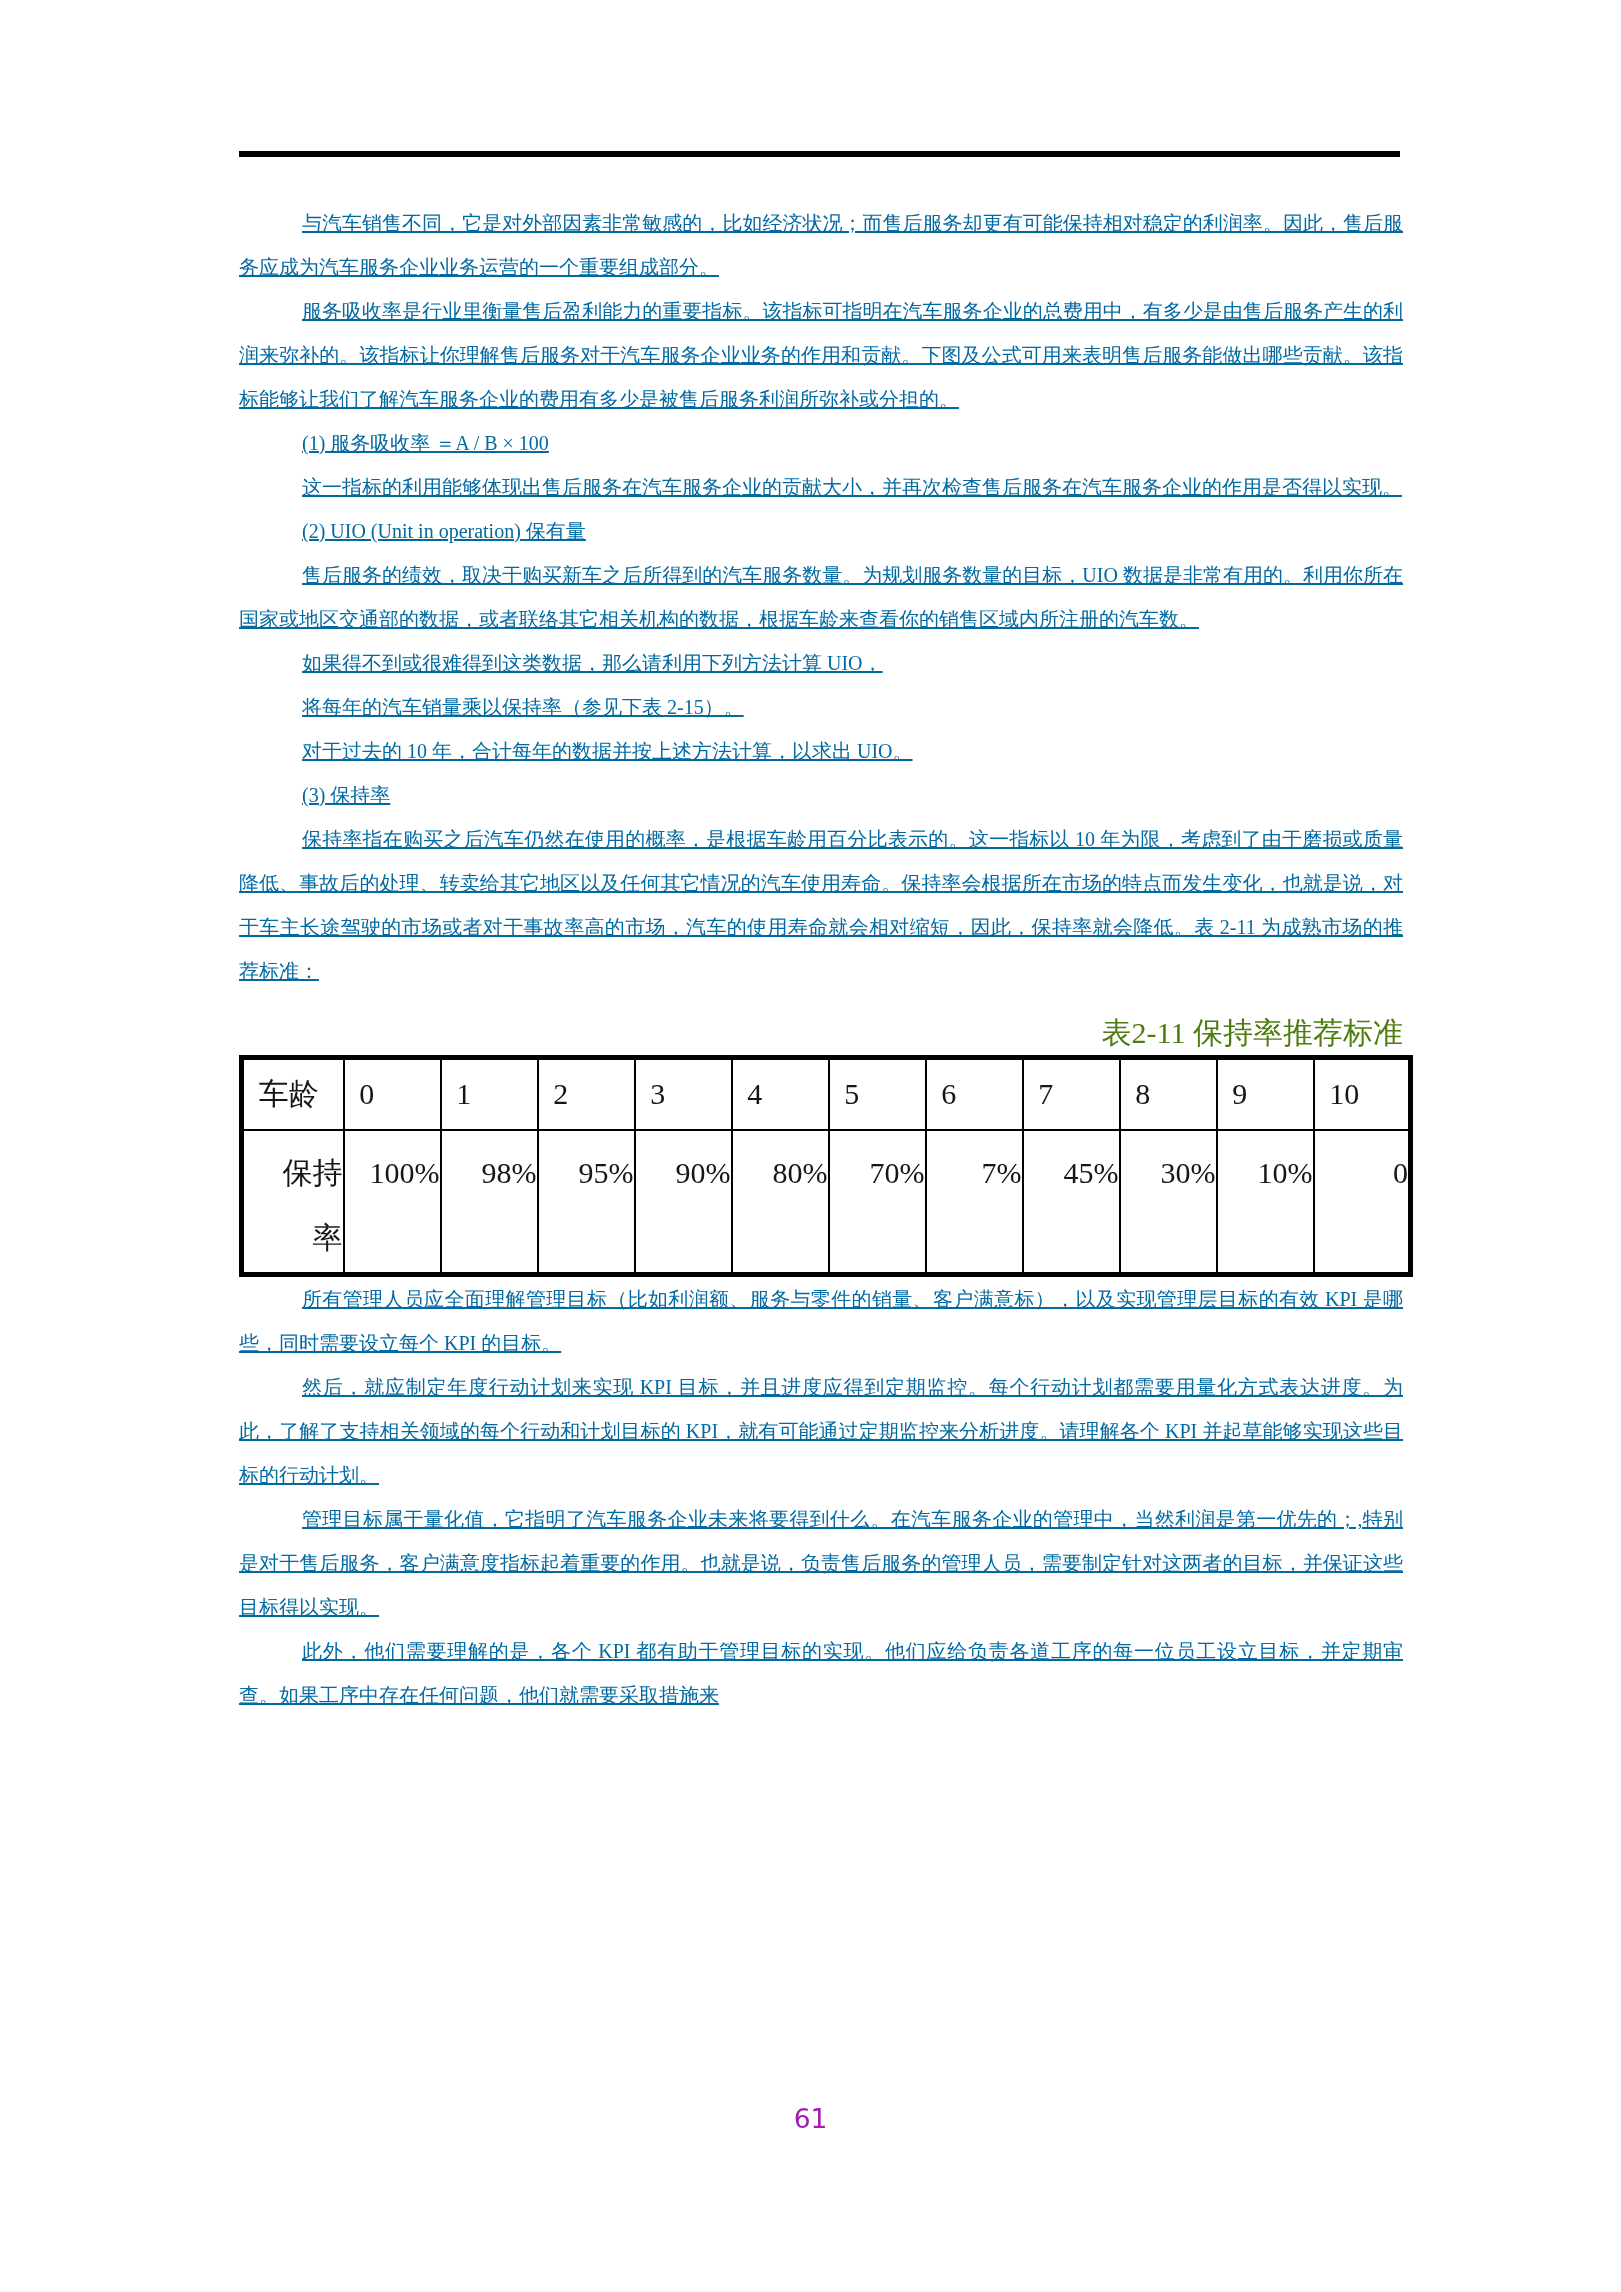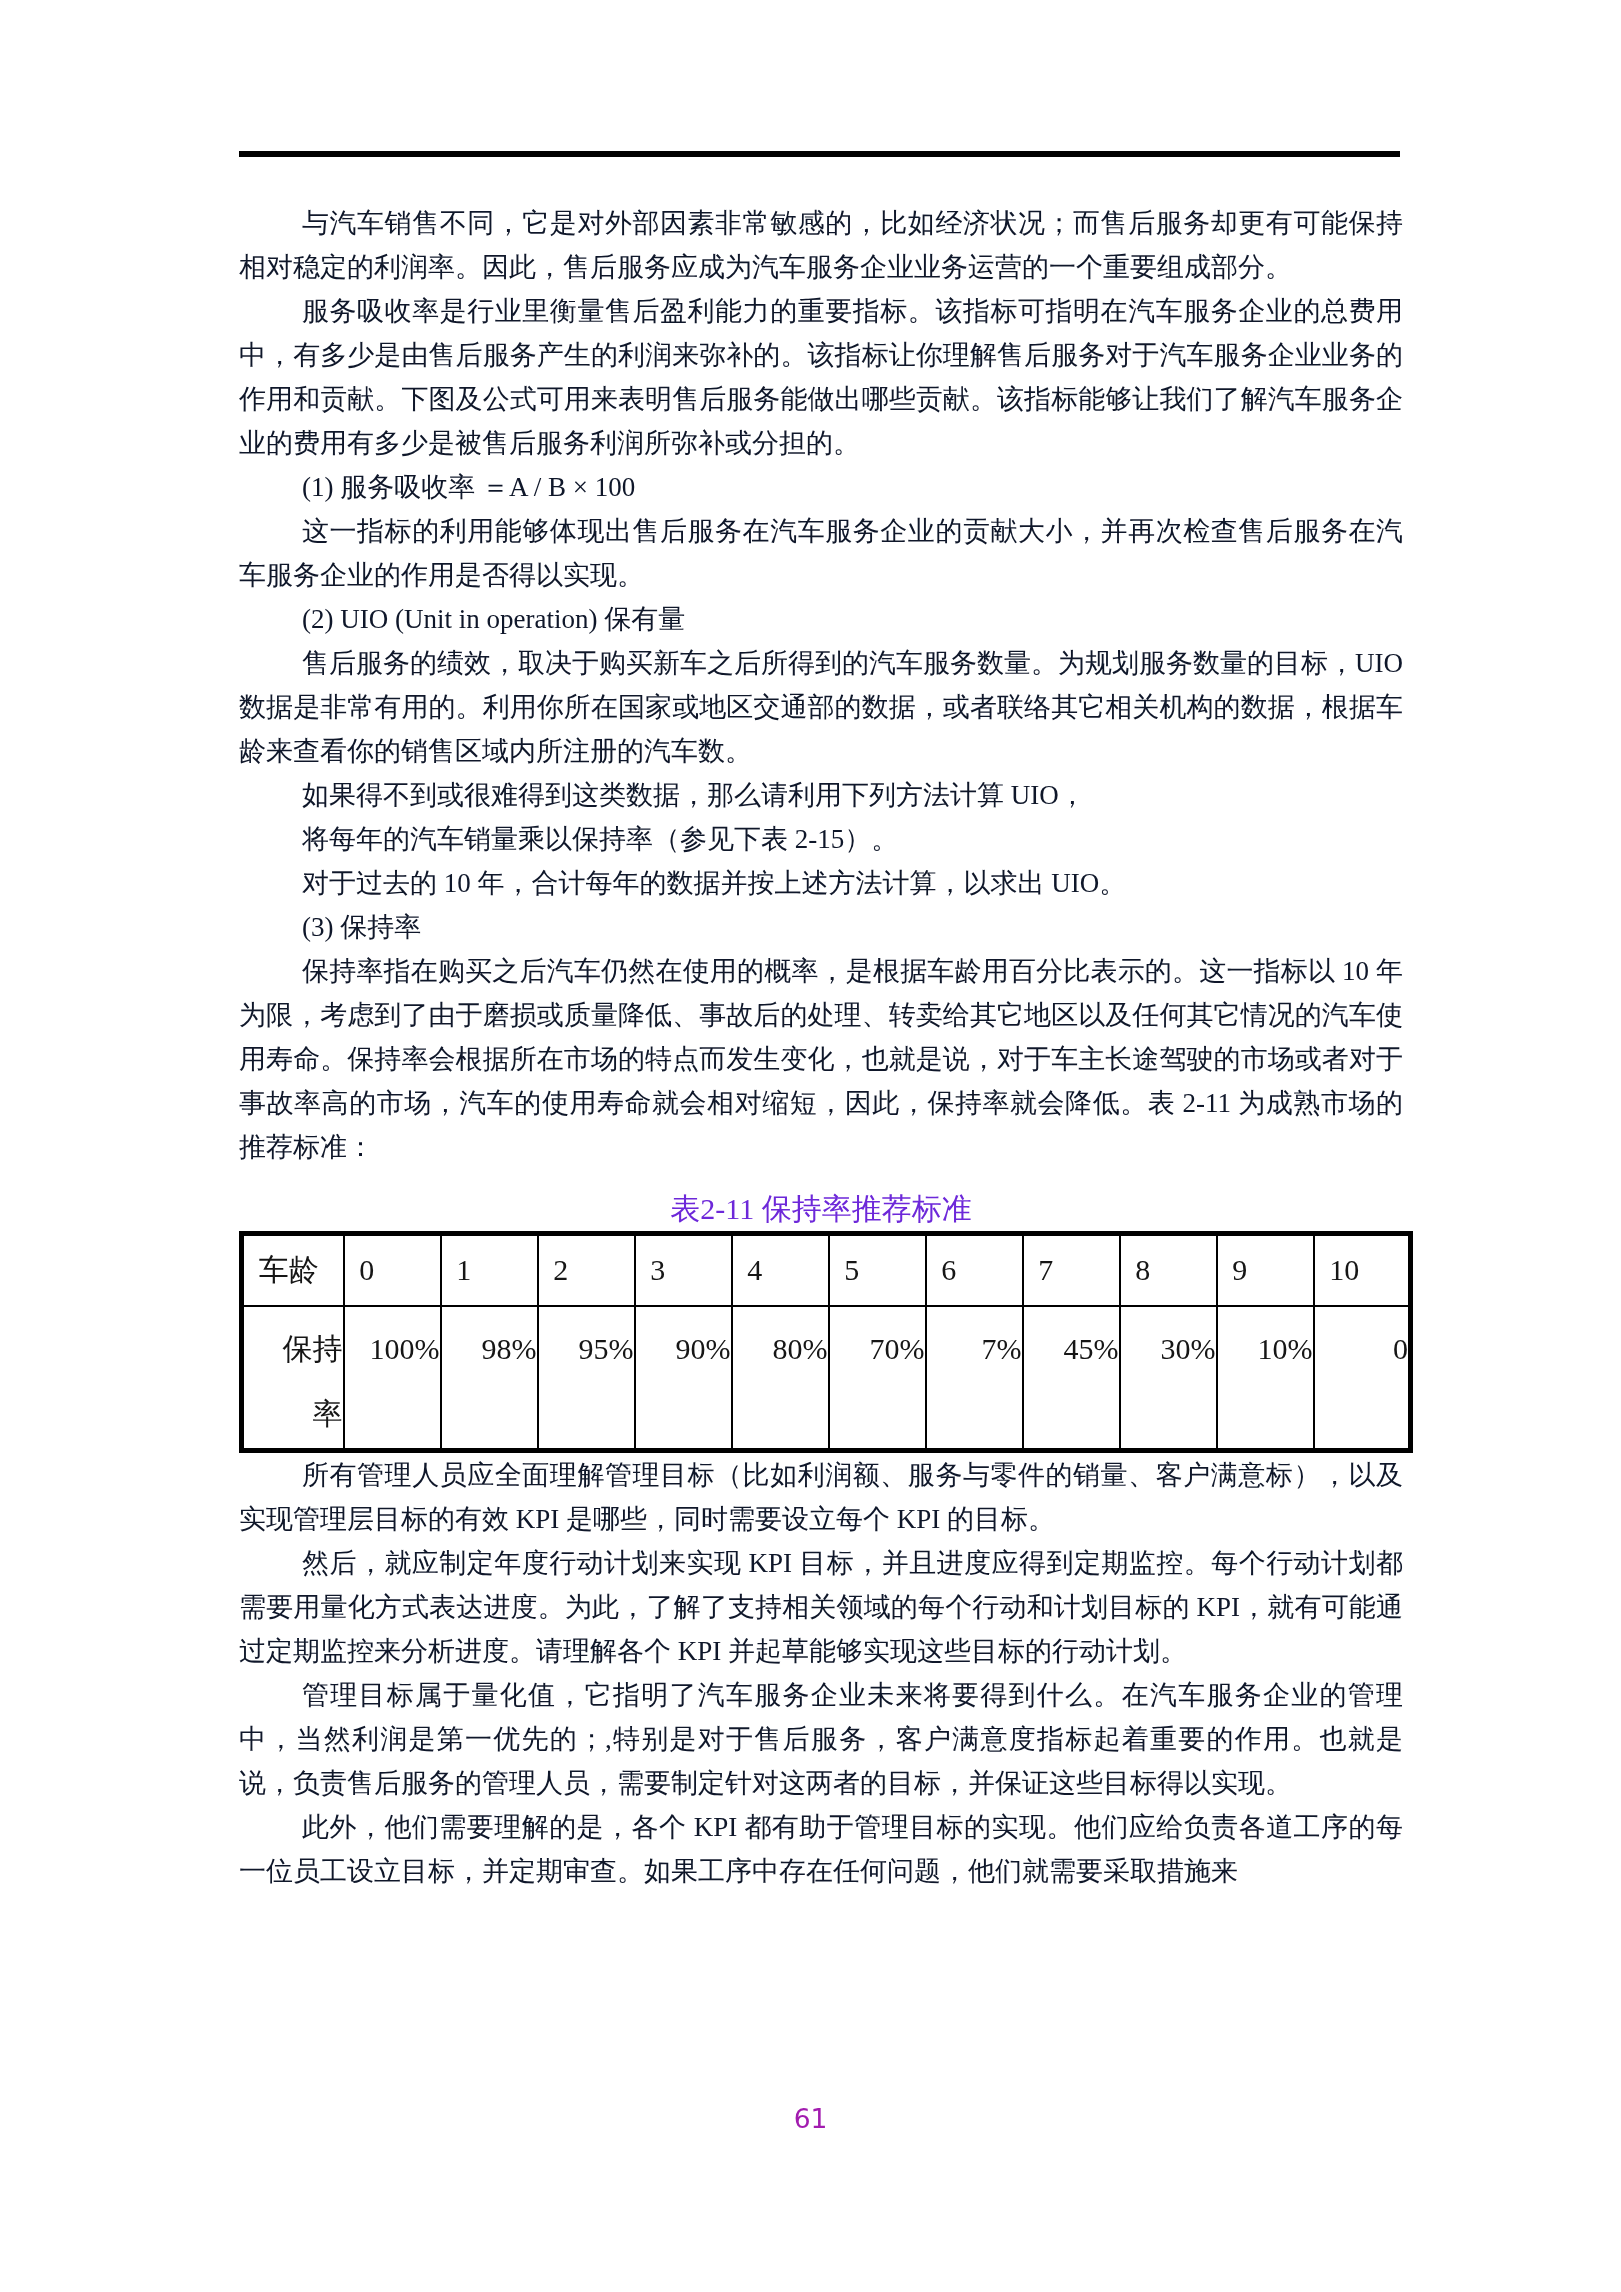--- a/index.html
+++ b/index.html
@@ -18,32 +18,33 @@
     width: 1161px; height: 5.9px;
     background: #000000;
   }
   .body-col {
     position: absolute;
     left: 239px; top: 201px;
     width: 1164px;
   }
   .body-col p {
     margin: 0;
-    font-size: 27px;
+    font-size: 20px;
     line-height: 44px;
     text-indent: 63px;
     text-align: justify;
-    color: #0f172a;
+    color: #0369a1;
+    text-decoration: underline;
   }
   .table-block { margin-top: 17.6px; }
   .table-title {
-    text-align: center;
+    text-align: right;
     font-size: 30px;
     line-height: 44px;
-    color: #6d28d9;
+    color: #4d7c0f;
   }
   table.ret-table {
     border-collapse: collapse;
     table-layout: fixed;
     width: 1169px;
     margin-top: 0px;
     border: 5.9px solid #000;
   }
   table.ret-table td {
     border: 2.9px solid #000;

